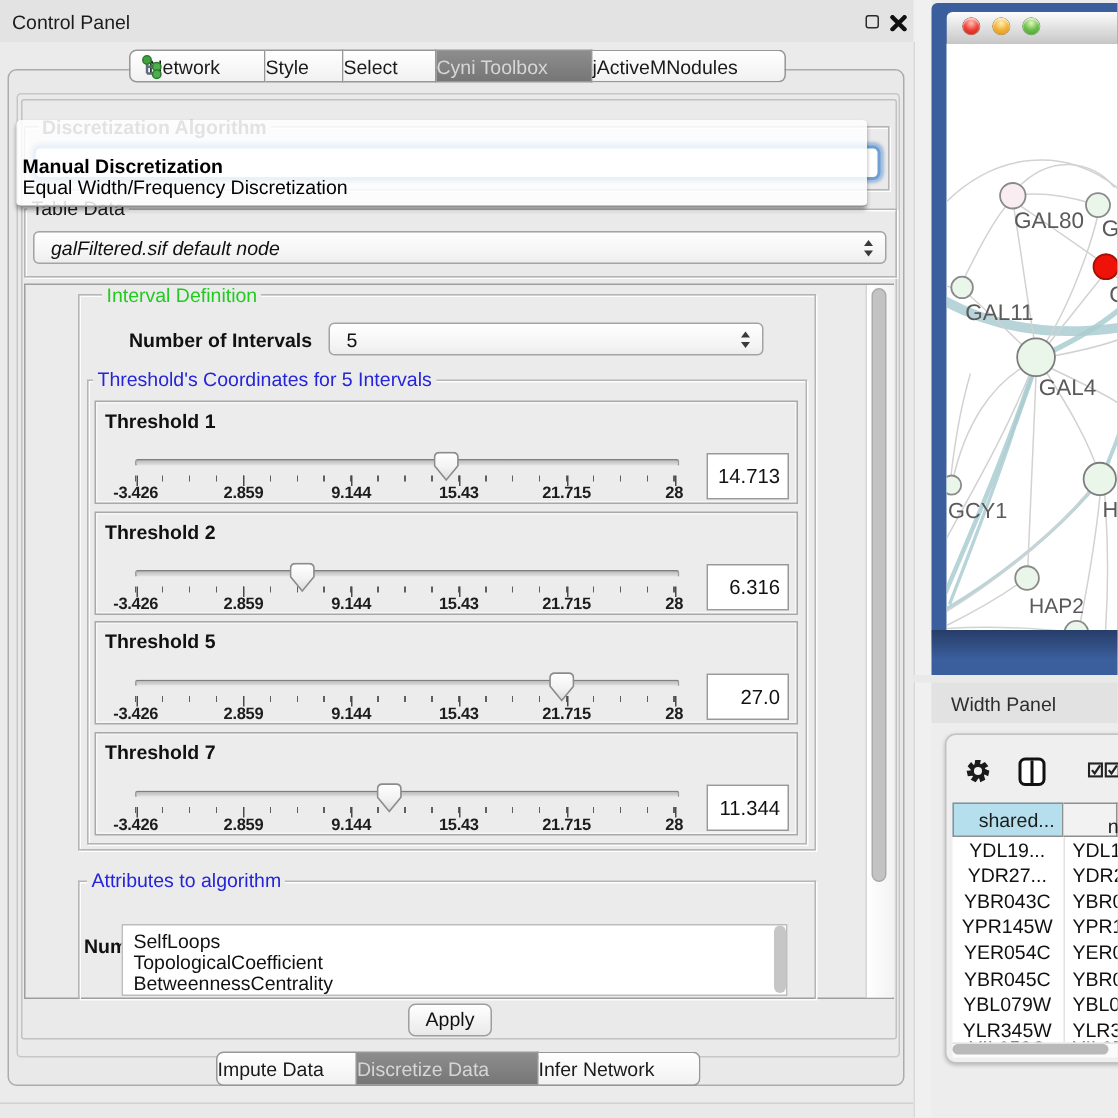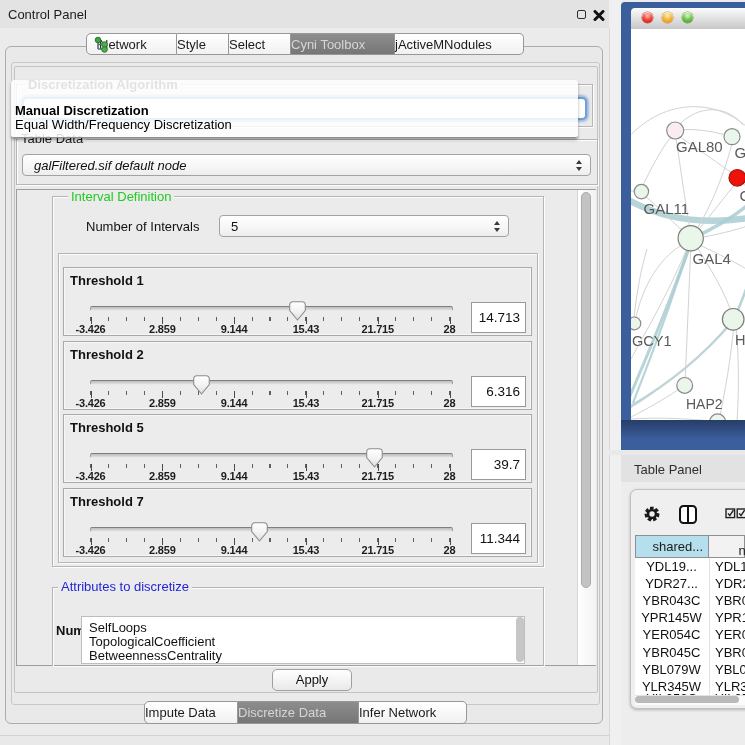--- a/index.html
+++ b/index.html
@@ -82,28 +82,29 @@
   <i class="carr up"></i>
       <i class="carr dn"></i>
 </div>
 
 <div class="abs" style="left:16px;top:189px;width:580px;height:477px;box-sizing:border-box;border:1px solid #9e9e9e;background:#ebebeb;"></div>
 <div class="abs" style="left:577px;top:190px;width:18px;height:475px;background:linear-gradient(90deg,#ffffff,#f2f2f2);border-left:1px solid #d5d5d5;"></div>
 <div class="abs" style="left:581px;top:192px;width:10px;height:396px;background:#c3c3c3;border:1px solid #ababab;border-radius:6px;box-sizing:border-box;"></div>
 
 <div class="abs etched" style="left:52px;top:196px;width:490px;height:369px;"></div>
 <div class="gtitle" style="left:56px;top:190px;color:#21cb21;background:#ebebeb;margin-left:12px;">Interval Definition</div>
-<div class="abs" style="left:86px;top:219px;font-size:13px;font-weight:normal;color:#111;">Number of Intervals</div>
+<div class="abs" style="left:86px;top:219px;font-size:13px;font-weight:bold;color:#111;">Number of Intervals</div>
 <div class="combo" style="left:219px;top:215px;width:290px;height:22px;">
   <span class="ctext">5</span>
       <i class="carr up"></i>
       <i class="carr dn"></i>
 </div>
 
 <div class="abs etched" style="left:58px;top:253px;width:478px;height:308px;"></div>
+<div class="gtitle" style="left:62px;top:246px;color:#2424d8;background:#ebebeb;">Threshold's Coordinates for 5 Intervals</div>
 <div class="tpanel" style="top:267px;">
   <div class="tlabel">Threshold 1</div>
   <div class="track"></div>
   <div class="ticks"></div>
   <div class="mtick" style="left:26.5px;"></div>
   <div class="mtick" style="left:98.3px;"></div>
   <div class="mtick" style="left:170.1px;"></div>
   <div class="mtick" style="left:241.9px;"></div>
   <div class="mtick" style="left:313.7px;"></div>
   <div class="mtick" style="left:385.5px;"></div>
@@ -172,21 +173,21 @@
   <svg class="thumb" style="left:301.6px;" width="17" height="20" viewBox="0 0 17 20">
    <defs>
           <linearGradient id="tg3" x1="0" y1="0" x2="0" y2="1">
      <stop offset="0" stop-color="#ffffff"></stop>
             <stop offset="0.55" stop-color="#f2f2f2"></stop>
             <stop offset="1" stop-color="#dcdcdc"></stop>
           </linearGradient>
         </defs>
    <path d="M4 0.7 L13 0.7 Q16.3 0.7 16.3 4 L16.3 9.5 L8.5 19 L0.7 9.5 L0.7 4 Q0.7 0.7 4 0.7 Z" fill="url(#tg3)" stroke="#8c8c8c" stroke-width="1.1"></path>
       </svg>
-  <div class="vbox">39.7</div>
+  <div class="vbox">27.0</div>
 </div>
 <div class="tpanel" style="top:488px;">
   <div class="tlabel">Threshold 7</div>
   <div class="track"></div>
   <div class="ticks"></div>
   <div class="mtick" style="left:26.5px;"></div>
   <div class="mtick" style="left:98.3px;"></div>
   <div class="mtick" style="left:170.1px;"></div>
   <div class="mtick" style="left:241.9px;"></div>
   <div class="mtick" style="left:313.7px;"></div>
@@ -204,30 +205,30 @@
             <stop offset="0.55" stop-color="#f2f2f2"></stop>
             <stop offset="1" stop-color="#dcdcdc"></stop>
           </linearGradient>
         </defs>
    <path d="M4 0.7 L13 0.7 Q16.3 0.7 16.3 4 L16.3 9.5 L8.5 19 L0.7 9.5 L0.7 4 Q0.7 0.7 4 0.7 Z" fill="url(#tg4)" stroke="#8c8c8c" stroke-width="1.1"></path>
       </svg>
   <div class="vbox">11.344</div>
 </div>
 
 <div class="abs etched" style="left:52px;top:587px;width:490px;height:78px;border-bottom:none;"></div>
-<div class="gtitle" style="left:58px;top:580px;color:#2424d8;background:#ebebeb;">Attributes to discretize</div>
+<div class="gtitle" style="left:58px;top:580px;color:#2424d8;background:#ebebeb;">Attributes to algorithm</div>
 <div class="abs" style="left:56px;top:599px;font-size:13px;font-weight:bold;color:#111;margin-top:24px;">Numerical Attributes</div>
 <div class="abs" style="left:81px;top:616px;width:444px;height:48px;box-sizing:border-box;border:1px solid #bdbdbd;background:#fff;overflow:hidden;">
   <div class="li13" style="margin-top:4px;">SelfLoops</div>
   <div class="li13">TopologicalCoefficient</div>
   <div class="li13">BetweennessCentrality</div>
 </div>
 <div class="abs" style="left:516px;top:617px;width:8px;height:45px;background:#c6c6c6;border-radius:4px;"></div>
 
-<div class="abs" style="left:272px;top:669px;width:80px;height:22px;box-sizing:border-box;border:1px solid #9f9f9f;border-radius:5px;background:linear-gradient(#ffffff,#e9e9e9);font-size:13px;color:#111;text-align:center;line-height:20px;">Apply</div>
+<div class="abs" style="left:272px;top:669px;width:56px;height:22px;box-sizing:border-box;border:1px solid #9f9f9f;border-radius:5px;background:linear-gradient(#ffffff,#e9e9e9);font-size:13px;color:#111;text-align:center;line-height:20px;">Apply</div>
 
 <div class="abs" style="left:144px;top:701px;width:323px;height:23px;">
   <div class="seg first" style="left:0;width:94px;"><span>Impute Data</span></div>
   <div class="seg last" style="left:215px;width:108px;"><span>Infer Network</span></div>
   <div class="seg dark" style="left:94px;width:121px;"><span>Discretize Data</span></div>
 </div>
 
 <div class="abs" style="left:11px;top:80px;width:567px;height:57px;background:rgba(255,255,255,0.85);border-radius:3px 3px 3px 3px;border-bottom:1px solid #8f8f8f;box-shadow:0 2px 3px rgba(0,0,0,.35);"></div>
 <div class="abs" style="left:15px;top:103px;font-size:13px;font-weight:bold;color:#000;">Manual Discretization</div>
 <div class="abs" style="left:15px;top:117px;font-size:13px;color:#000;">Equal Width/Frequency Discretization</div>
@@ -300,21 +301,21 @@
     <text x="61.5" y="234.5" font-size="15">GAL4</text>
     <text x="1" y="316.5" font-size="14.5">GCY1</text>
     <text x="104" y="315.5" font-size="14.5">H</text>
     <text x="55" y="379.5" font-size="14">HAP2</text>
   </g>
 </svg>
 </div>
 
 <div class="abs" style="left:609px;top:450px;width:136px;height:5px;background:#e9e9e9;"></div>
 <div class="abs" style="left:620.5px;top:455px;width:124.5px;height:27px;background:#e2e2e2;"></div>
-<div class="abs" style="left:634px;top:462px;font-size:13px;color:#2e2e2e;">Table Panel</div>
+<div class="abs" style="left:634px;top:462px;font-size:13px;color:#2e2e2e;">Width Panel</div>
 <div class="abs" style="left:620.5px;top:482px;width:124.5px;height:263px;background:#ededed;"></div>
 
 <div class="abs" style="left:630px;top:489px;width:120px;height:220px;box-sizing:border-box;border:1px solid #c2c2c2;border-radius:7px 0 0 7px;background:#efefef;box-shadow:0 1px 3px rgba(0,0,0,.25);"></div>
 
 <svg class="abs" style="left:644px;top:506px;" width="16" height="16" viewBox="0 0 16 16">
   <path fill="#1a1a1a" d="M6.14 0.63 L9.86 0.63 L9.37 3.19 L10.03 3.43 L12.60 1.95 L14.92 4.86 L12.61 6.07 L12.84 6.74 L15.60 7.83 L14.77 11.45 L12.38 10.40 L12.00 11.00 L12.87 13.83 L9.52 15.45 L8.85 12.93 L8.15 13.00 L6.48 15.45 L3.13 13.83 L4.68 11.74 L4.19 11.23 L1.23 11.45 L0.40 7.83 L3.01 7.74 L3.09 7.04 L1.08 4.86 L3.40 1.95 L5.09 3.93 L5.70 3.56 Z"></path>
   <circle cx="8" cy="8" r="2.7" fill="#efefef"></circle>
 </svg>
 <div class="abs" style="left:679px;top:505px;width:18px;height:18.5px;box-sizing:border-box;border:2.5px solid #111;border-radius:4.5px;background:#fff;"></div>
 <div class="abs" style="left:686.5px;top:507px;width:2.5px;height:14.5px;background:#111;"></div>

